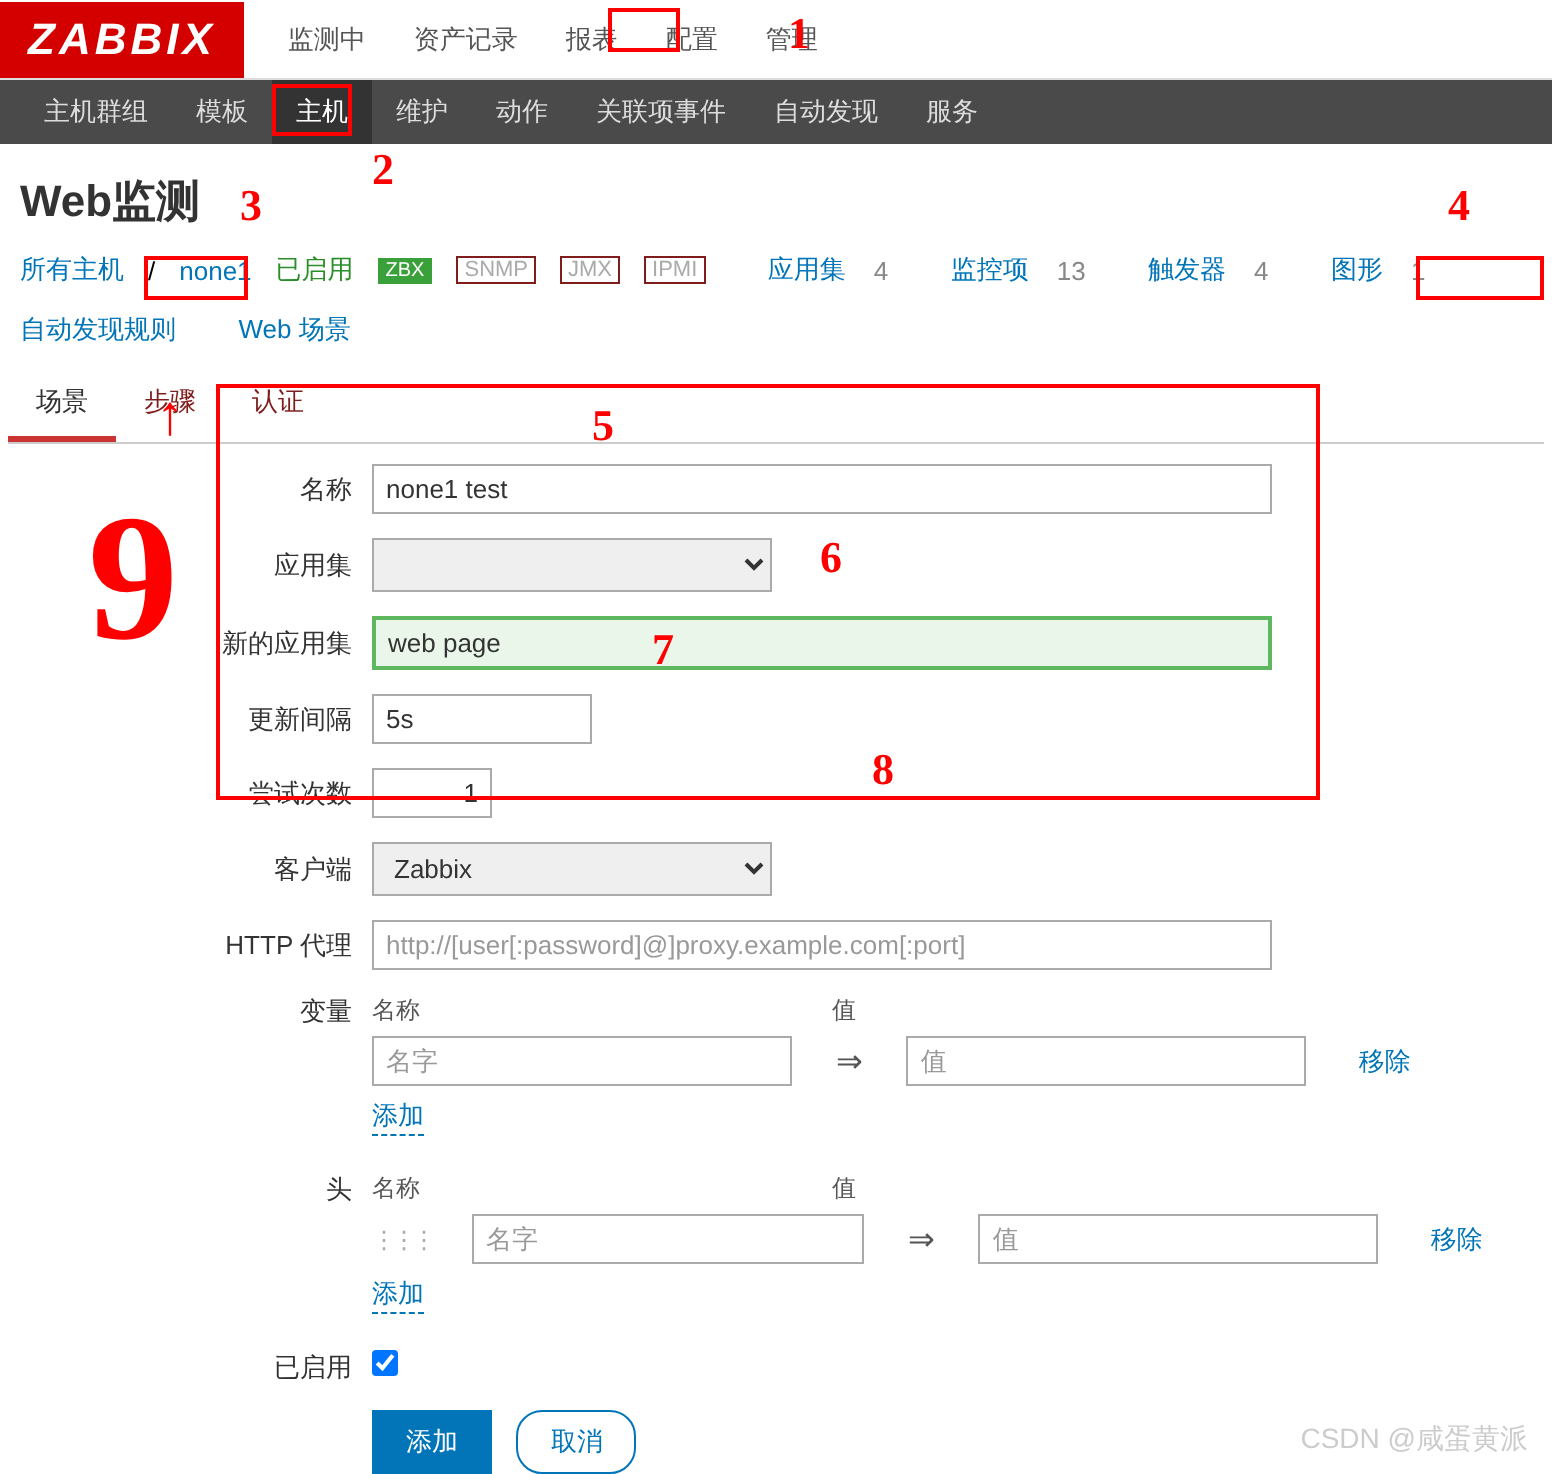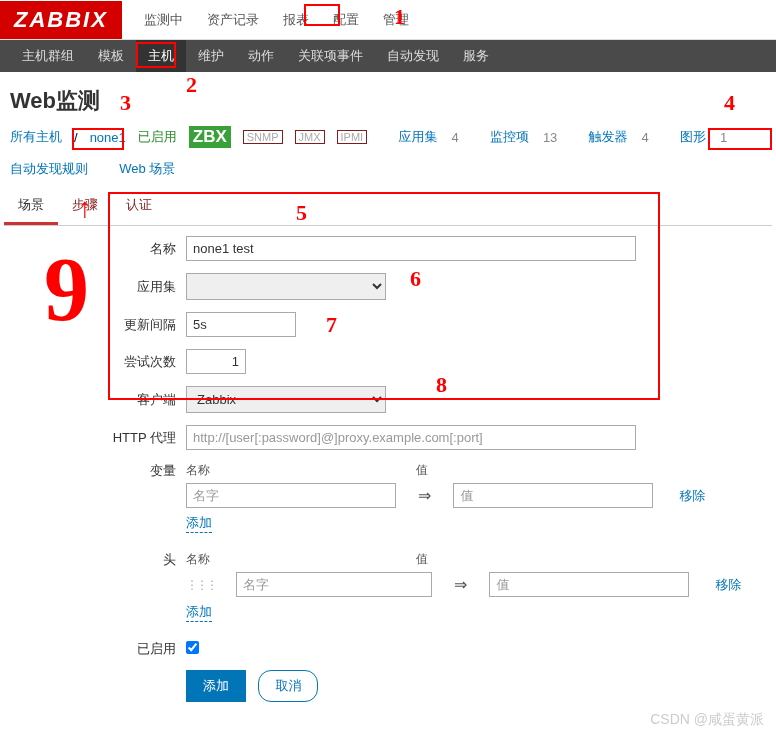--- a/index.html
+++ b/index.html
@@ -12,21 +12,21 @@
 
 .subnav { background: #4a4a4a; height: 32px; display: flex; align-items: center; padding-left: 10px; }
 .subnav a { color: #ddd; text-decoration: none; padding: 0 12px; font-size: 13px; line-height: 32px; }
 .subnav a.active { background: #333; color: #fff; }
 
 .page-title { font-size: 22px; color: #333; padding: 14px 10px 10px; }
 
 .nav3 { display: flex; align-items: center; gap: 12px; padding: 0 10px 10px; font-size: 13px; flex-wrap: wrap; }
 .nav3 a { color: #0275b8; text-decoration: none; }
 .nav3 .green { color: #2b8e2b; }
-.nav3 .badge-zbx { background: #3aa03a; color: #fff; padding: 1px 4px; font-size: 17px; font-weight: bold; }
+.nav3 .badge-zbx { background: #3aa03a; color: #fff; padding: 1px 4px; font-size: 10px; }
 .nav3 .badge-g { border: 1px solid #7f1d1d; color: #aaa; padding: 0 3px; font-size: 11px; }
 .nav3 .cnt { color: #888; margin-left: 2px; }
 
 .tabs { display: flex; border-bottom: 1px solid #ccc; margin: 0 4px; }
 .tabs a { padding: 8px 14px; font-size: 13px; color: #7f1d1d; text-decoration: none; }
 .tabs a.active { border-bottom: 3px solid #c33; color: #333; }
 
 .form { padding: 10px 16px 20px; }
 .row { display: flex; align-items: center; margin-bottom: 12px; }
 .row .lbl { width: 170px; text-align: right; padding-right: 10px; color: #333; font-size: 13px; }
@@ -107,20 +107,24 @@
 </div>
 
 <div class="form">
   <div class="row">
     <div class="lbl">名称</div>
     <div class="ctl"><input type="text" class="in-wide" value="none1 test" style=""></div>
   </div>
   <div class="row">
     <div class="lbl">应用集</div>
     <div class="ctl"><select class="sel-wide"><option></option></select></div>
+  </div>
+  <div class="row">
+    <div class="lbl">新的应用集</div>
+    <div class="ctl"><input type="text" class="in-wide green-border" value="web page" style=""></div>
   </div>
   <div class="row">
     <div class="lbl">更新间隔</div>
     <div class="ctl"><input type="text" class="in-mid" value="5s" style=""></div>
   </div>
   <div class="row">
     <div class="lbl">尝试次数</div>
     <div class="ctl"><input type="text" class="in-sm" value="1" style=""></div>
   </div>
   <div class="row">

